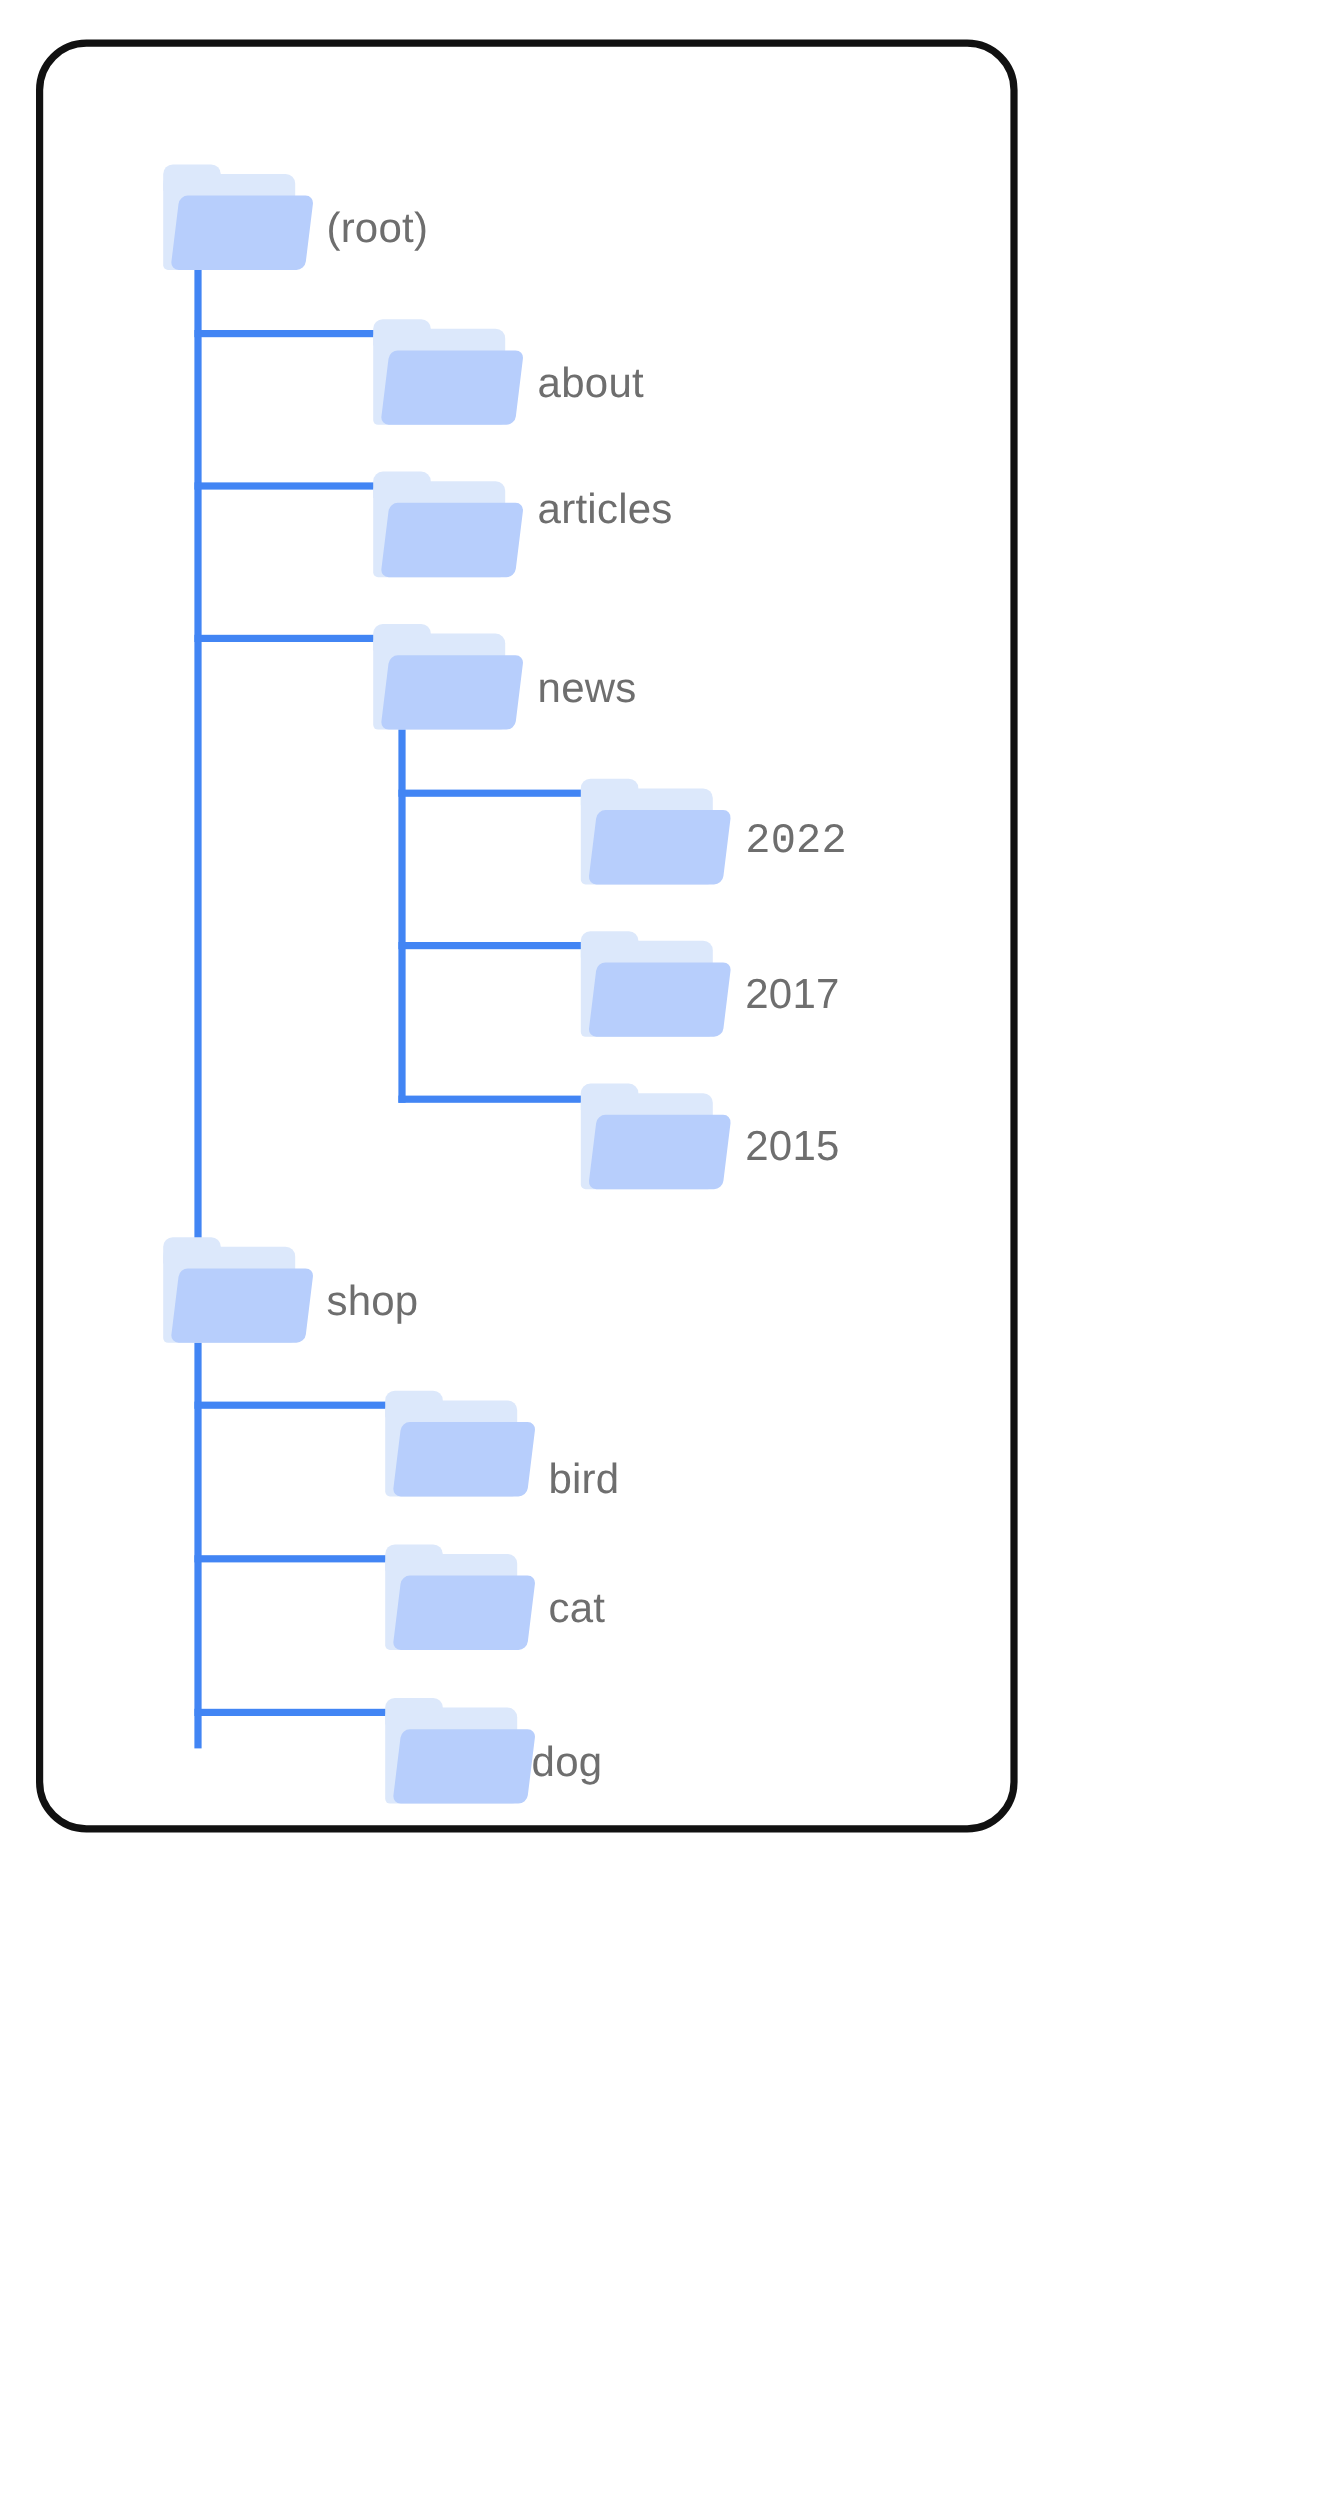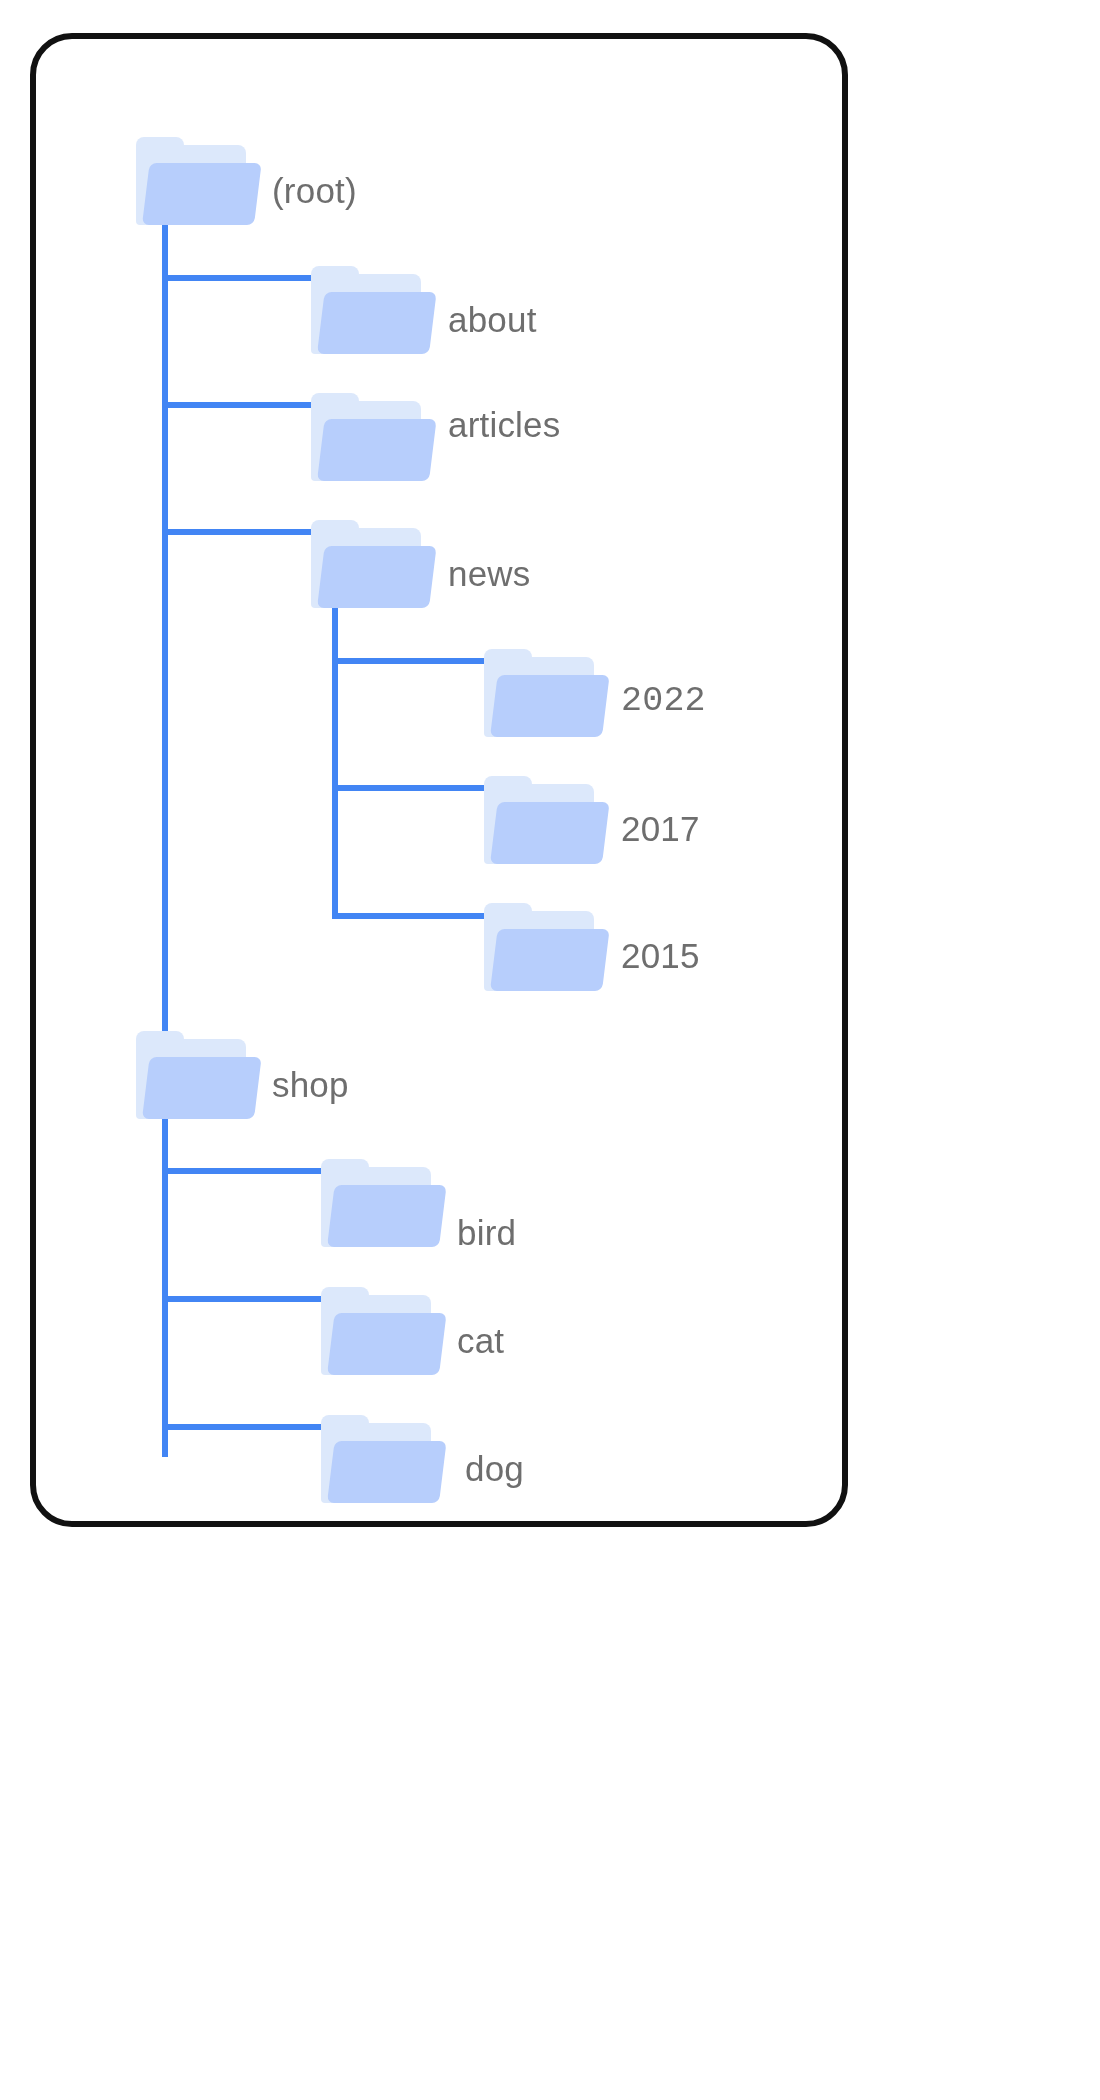--- a/index.html
+++ b/index.html
@@ -223,18 +223,18 @@
       </div>
       <div class="label" style="left:421px; top:1284px;">cat</div>
 
       <div class="node" style="left:285px; top:1376px;">
         <div class="folder">
           <div class="tab"></div>
           <div class="back"></div>
           <div class="front"></div>
         </div>
       </div>
-      <div class="label" style="left:429px; top:1412px;">dog</div>
+      <div class="label" style="left:407px; top:1412px;">dog</div>
 
     </div>
   </div>
 
 </div>
 
 </body></html>

